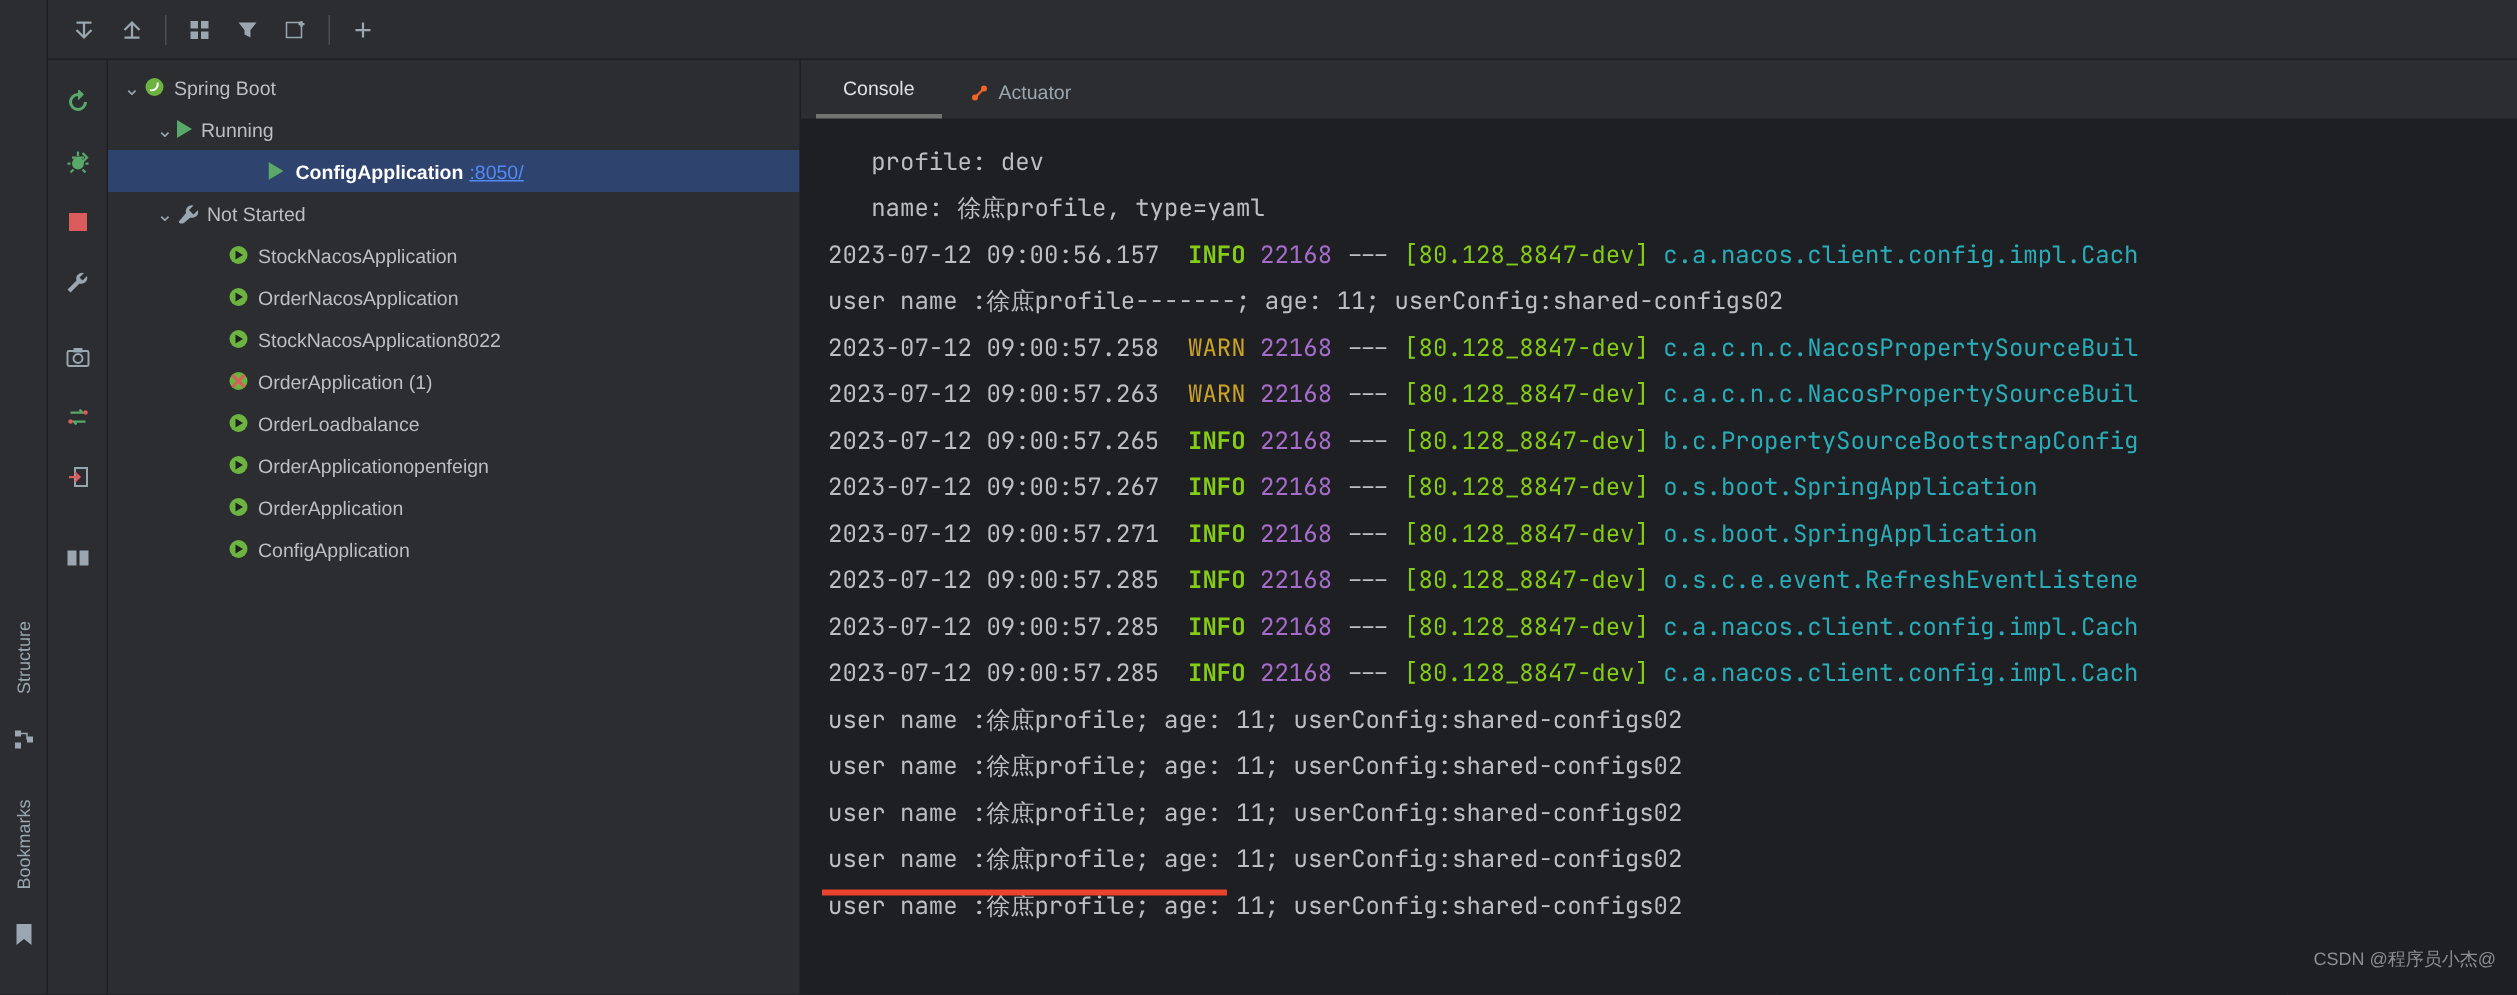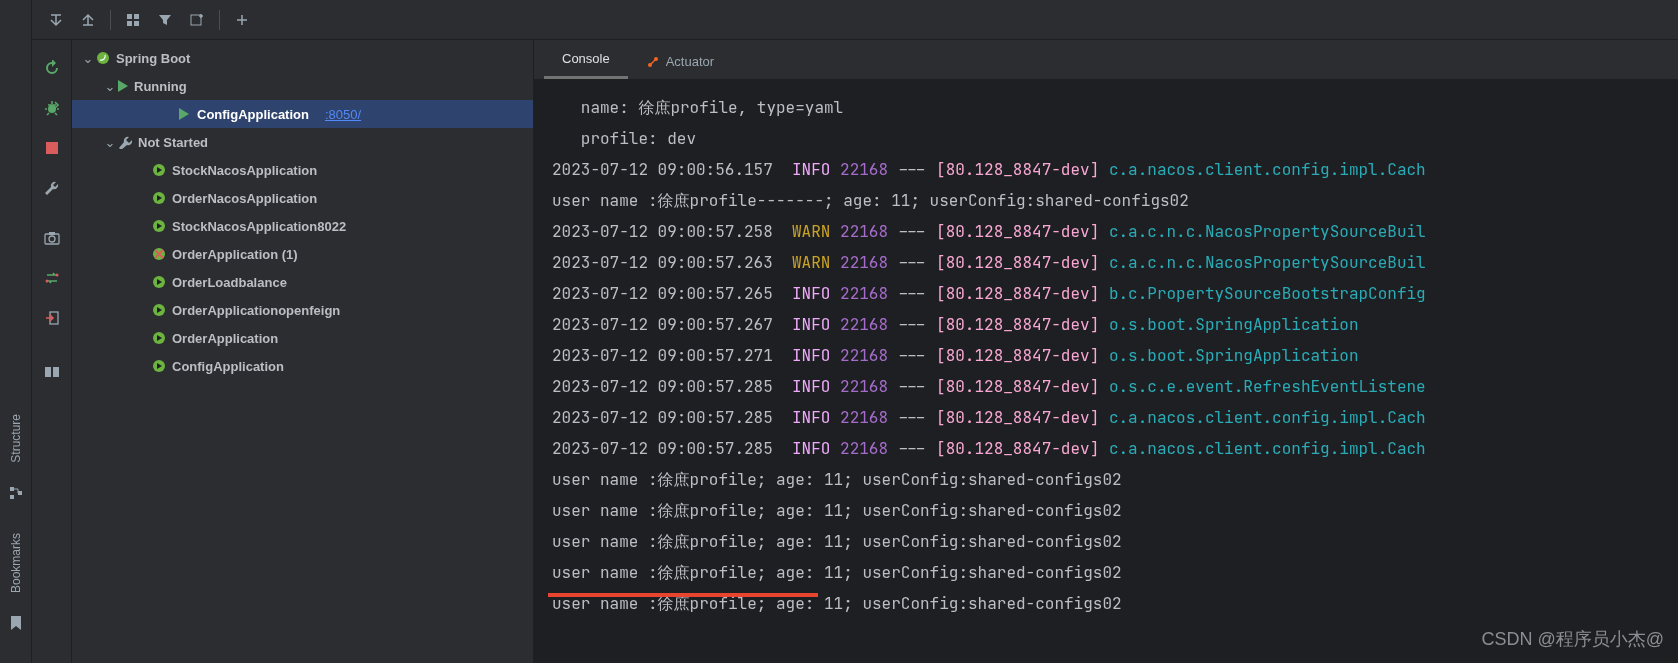--- a/index.html
+++ b/index.html
@@ -84,23 +84,23 @@
   height: 28px;
   cursor: pointer;
   white-space: nowrap;
 }
 .tree-row.selected { background: #2E436E; padding-left: 27px; }
 .tw { display: inline-block; }
 .chevron { width: 16px; text-align: center; color: #9AA7B0; }
 .run-green { color: #59A869; }
 .leaf-icon { color: #6E9E5C; margin-right: 6px; font-size: 12px; }
 .leaf-icon.err { color: #DB5C5C; }
-.tree-label { color: #BCBEC4; font-weight: bold; }
+.tree-label { color: #BCBEC4; }
 .tree-label.bold { font-weight: 600; color: #FFFFFF; }
-.port-link { color: #548AF7; text-decoration: underline; margin-left: 16px; }
+.port-link { color: #548AF7; text-decoration: underline; margin-left: 4px; }
 .gear-gray { color: #9AA7B0; margin-right: 6px; }
 .console-panel { flex: 1; display: flex; flex-direction: column; background: #1E1F22; }
 .tabs {
   height: 40px;
   display: flex; align-items: flex-end;
   background: #2B2D30;
   border-bottom: 1px solid #1E1F22;
   padding-left: 10px;
 }
 .tab {
@@ -115,37 +115,37 @@
   flex: 1;
   padding: 12px 0 0 18px;
   font-family: "JetBrains Mono", Consolas, monospace;
   font-size: 16px;
   line-height: 31px;
   color: #BCBEC4;
   overflow: hidden;
   position: relative;
 }
 .log-line { white-space: pre; }
-.lvl-info { color: #f0abfc; }
+.lvl-info { color: #84cc16; font-weight: bold; }
 .lvl-warn { color: #C9A227; }
 .pid { color: #A66CCB; }
-.thread { color: #f9a8d4; }
+.thread { color: #84cc16; }
 .logger { color: #2AACB8; }
 .red-underline {
   position: absolute;
   bottom: 66px;
   left: 14px;
   width: 270px;
   height: 4px;
   background: #E8442E;
 }
 .watermark {
   position: absolute;
   bottom: 8px; right: 14px;
-  color: #8A8D91; font-size: 18px;
+  color: #8A8D91; font-size: 12px;
   font-family: sans-serif;
 }
 svg { display: block; }
 </style>
 </head>
 <body>
 
 <div class="left-rail">
   <div style="flex:1"></div>
   <div class="vertical-text">Structure</div>
@@ -403,22 +403,22 @@
                 <circle cx="4" cy="10" r="2" fill="#F26522"></circle>
                 <circle cx="10" cy="4" r="2" fill="#F26522"></circle>
                 <path d="M4 10L10 4" stroke="#F26522" stroke-width="1.5"></path>
               </svg>
           </span>
           <span>Actuator</span>
         </div>
       </div>
       <div class="console-body">
         <div id="console-lines">
+            <div class="log-line">   profile: dev</div>
             <div class="log-line">   name: 徐庶profile, type=yaml</div>
-            <div class="log-line">   profile: dev</div>
             <div class="log-line">2023-07-12 09:00:56.157  <span class="lvl-info">INFO</span> <span class="pid">22168</span> --- <span class="thread">[80.128_8847-dev]</span> <span class="logger">c.a.nacos.client.config.impl.Cach</span></div>
             <div class="log-line">user name :徐庶profile-------; age: 11; userConfig:shared-configs02</div>
             <div class="log-line">2023-07-12 09:00:57.258  <span class="lvl-warn">WARN</span> <span class="pid">22168</span> --- <span class="thread">[80.128_8847-dev]</span> <span class="logger">c.a.c.n.c.NacosPropertySourceBuil</span></div>
             <div class="log-line">2023-07-12 09:00:57.263  <span class="lvl-warn">WARN</span> <span class="pid">22168</span> --- <span class="thread">[80.128_8847-dev]</span> <span class="logger">c.a.c.n.c.NacosPropertySourceBuil</span></div>
             <div class="log-line">2023-07-12 09:00:57.265  <span class="lvl-info">INFO</span> <span class="pid">22168</span> --- <span class="thread">[80.128_8847-dev]</span> <span class="logger">b.c.PropertySourceBootstrapConfig</span></div>
             <div class="log-line">2023-07-12 09:00:57.267  <span class="lvl-info">INFO</span> <span class="pid">22168</span> --- <span class="thread">[80.128_8847-dev]</span> <span class="logger">o.s.boot.SpringApplication</span></div>
             <div class="log-line">2023-07-12 09:00:57.271  <span class="lvl-info">INFO</span> <span class="pid">22168</span> --- <span class="thread">[80.128_8847-dev]</span> <span class="logger">o.s.boot.SpringApplication</span></div>
             <div class="log-line">2023-07-12 09:00:57.285  <span class="lvl-info">INFO</span> <span class="pid">22168</span> --- <span class="thread">[80.128_8847-dev]</span> <span class="logger">o.s.c.e.event.RefreshEventListene</span></div>
             <div class="log-line">2023-07-12 09:00:57.285  <span class="lvl-info">INFO</span> <span class="pid">22168</span> --- <span class="thread">[80.128_8847-dev]</span> <span class="logger">c.a.nacos.client.config.impl.Cach</span></div>
             <div class="log-line">2023-07-12 09:00:57.285  <span class="lvl-info">INFO</span> <span class="pid">22168</span> --- <span class="thread">[80.128_8847-dev]</span> <span class="logger">c.a.nacos.client.config.impl.Cach</span></div>

